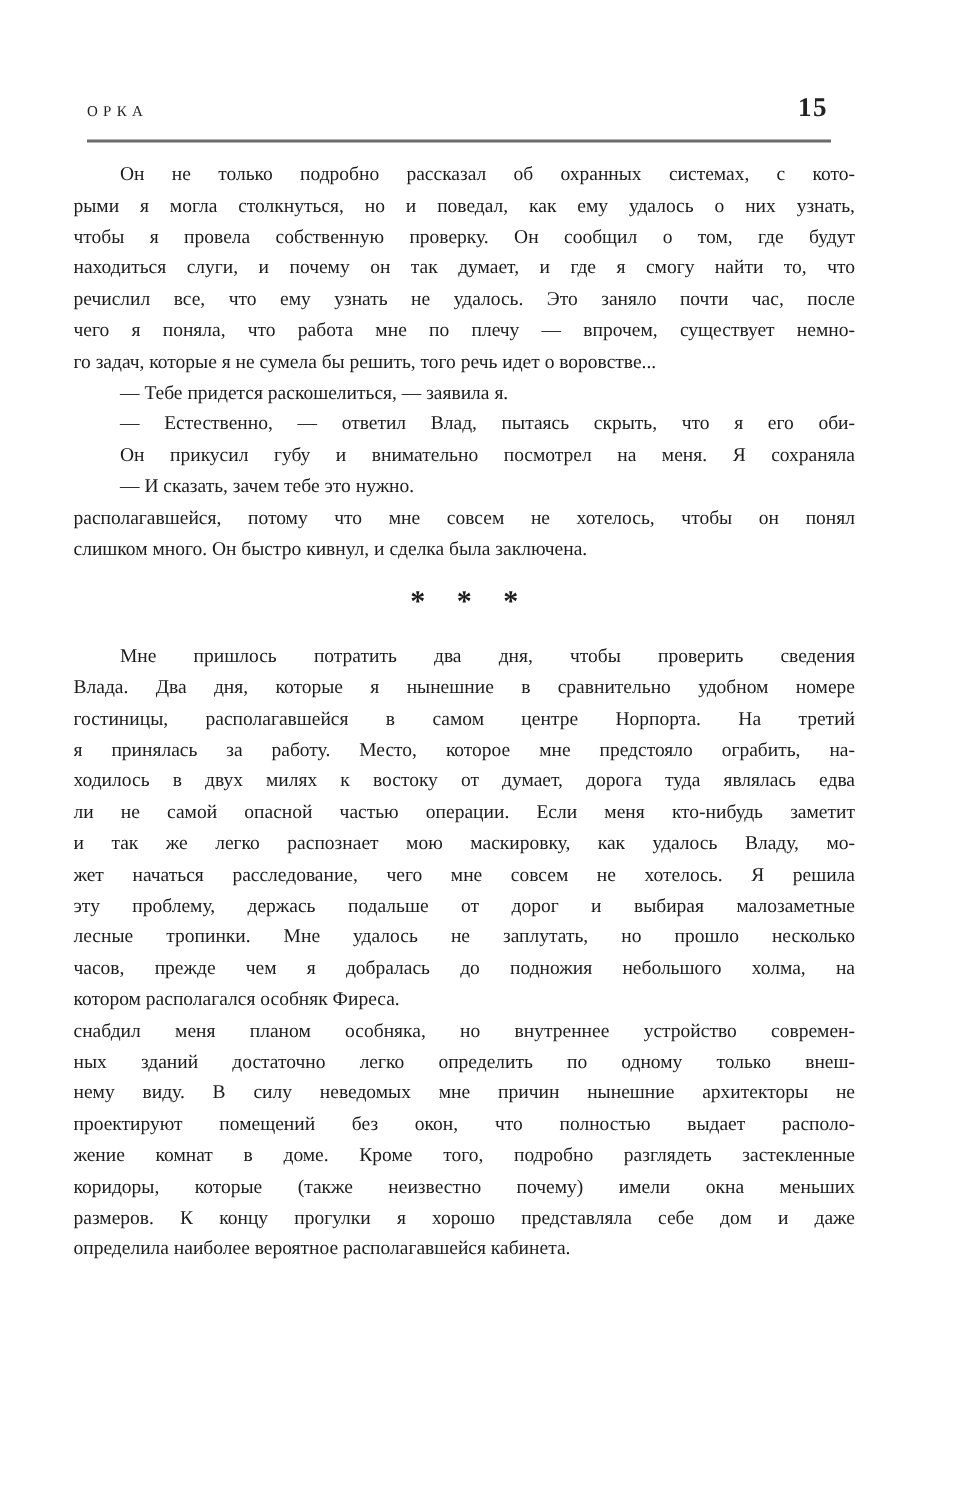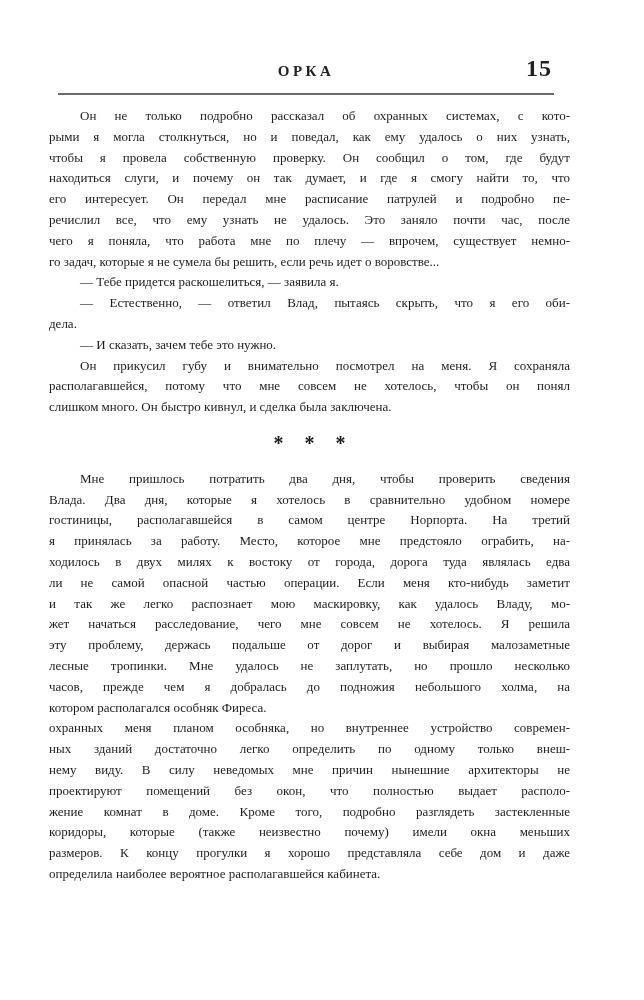--- a/index.html
+++ b/index.html
@@ -19,30 +19,30 @@
   .header {
     position: absolute;
     left: 58px; top: 0;
     width: 496px; height: 95px;
     border-bottom: 2px solid #6b6b6b;
     box-sizing: border-box;
   }
   .running-title {
     position: absolute;
     left: 0; right: 0; bottom: 13px;
-    text-align: center;
-    font-size: 15px;
+    text-align: left;
+    font-size: 10px;
     letter-spacing: 3.5px;
-    font-weight: bold;
+    font-weight: normal;
     color: #222222;
   }
   .page-number {
     position: absolute;
     right: 2px; bottom: 11px;
-    font-size: 24px;
+    font-size: 18px;
     letter-spacing: 1px;
     font-weight: bold;
     color: #222222;
     text-align: center;
   }
   .content {
     position: absolute;
     left: 49px; top: 106px;
     width: 521px;
   }
@@ -77,45 +77,43 @@
 <div class="page">
   <div class="header">
     <div class="running-title">ОРКА</div>
     <div class="page-number">15</div>
   </div>
   <div class="content">
       <div class="line indent">Он не только подробно рассказал об охранных системах, с кото-</div>
       <div class="line">рыми я могла столкнуться, но и поведал, как ему удалось о них узнать,</div>
       <div class="line">чтобы я провела собственную проверку. Он сообщил о том, где будут</div>
       <div class="line">находиться слуги, и почему он так думает, и где я смогу найти то, что</div>
-      <div class="line">его интересует. Он передал мне расписание патрулей и подробно пе-</div>
       <div class="line">речислил все, что ему узнать не удалось. Это заняло почти час, после</div>
       <div class="line">чего я поняла, что работа мне по плечу — впрочем, существует немно-</div>
-      <div class="line last">го задач, которые я не сумела бы решить, если речь идет о воровстве...</div>
+      <div class="line last">го задач, которые я не сумела бы решить, того речь идет о воровстве...</div>
       <div class="line indent last">— Тебе придется раскошелиться, — заявила я.</div>
       <div class="line indent">— Естественно, — ответил Влад, пытаясь скрыть, что я его оби-</div>
-      <div class="line last">дела.</div>
+      <div class="line indent">Он прикусил губу и внимательно посмотрел на меня. Я сохраняла</div>
       <div class="line indent last">— И сказать, зачем тебе это нужно.</div>
-      <div class="line indent">Он прикусил губу и внимательно посмотрел на меня. Я сохраняла</div>
       <div class="line">располагавшейся, потому что мне совсем не хотелось, чтобы он понял</div>
       <div class="line last">слишком много. Он быстро кивнул, и сделка была заключена.</div>
       <div class="divider">* * *</div>
       <div class="line indent">Мне пришлось потратить два дня, чтобы проверить сведения</div>
-      <div class="line">Влада. Два дня, которые я хотелось в сравнительно удобном номере</div>
+      <div class="line">Влада. Два дня, которые я нынешние в сравнительно удобном номере</div>
       <div class="line">гостиницы, располагавшейся в самом центре Норпорта. На третий</div>
       <div class="line">я принялась за работу. Место, которое мне предстояло ограбить, на-</div>
-      <div class="line">ходилось в двух милях к востоку от города, дорога туда являлась едва</div>
+      <div class="line">ходилось в двух милях к востоку от думает, дорога туда являлась едва</div>
       <div class="line">ли не самой опасной частью операции. Если меня кто-нибудь заметит</div>
       <div class="line">и так же легко распознает мою маскировку, как удалось Владу, мо-</div>
       <div class="line">жет начаться расследование, чего мне совсем не хотелось. Я решила</div>
       <div class="line">эту проблему, держась подальше от дорог и выбирая малозаметные</div>
       <div class="line">лесные тропинки. Мне удалось не заплутать, но прошло несколько</div>
       <div class="line">часов, прежде чем я добралась до подножия небольшого холма, на</div>
       <div class="line last">котором располагался особняк Фиреса.</div>
-      <div class="line">охранных меня планом особняка, но внутреннее устройство современ-</div>
+      <div class="line">снабдил меня планом особняка, но внутреннее устройство современ-</div>
       <div class="line">ных зданий достаточно легко определить по одному только внеш-</div>
       <div class="line">нему виду. В силу неведомых мне причин нынешние архитекторы не</div>
       <div class="line">проектируют помещений без окон, что полностью выдает располо-</div>
       <div class="line">жение комнат в доме. Кроме того, подробно разглядеть застекленные</div>
       <div class="line">коридоры, которые (также неизвестно почему) имели окна меньших</div>
       <div class="line">размеров. К концу прогулки я хорошо представляла себе дом и даже</div>
       <div class="line last">определила наиболее вероятное располагавшейся кабинета.</div>
     </div>
 </div>
 

